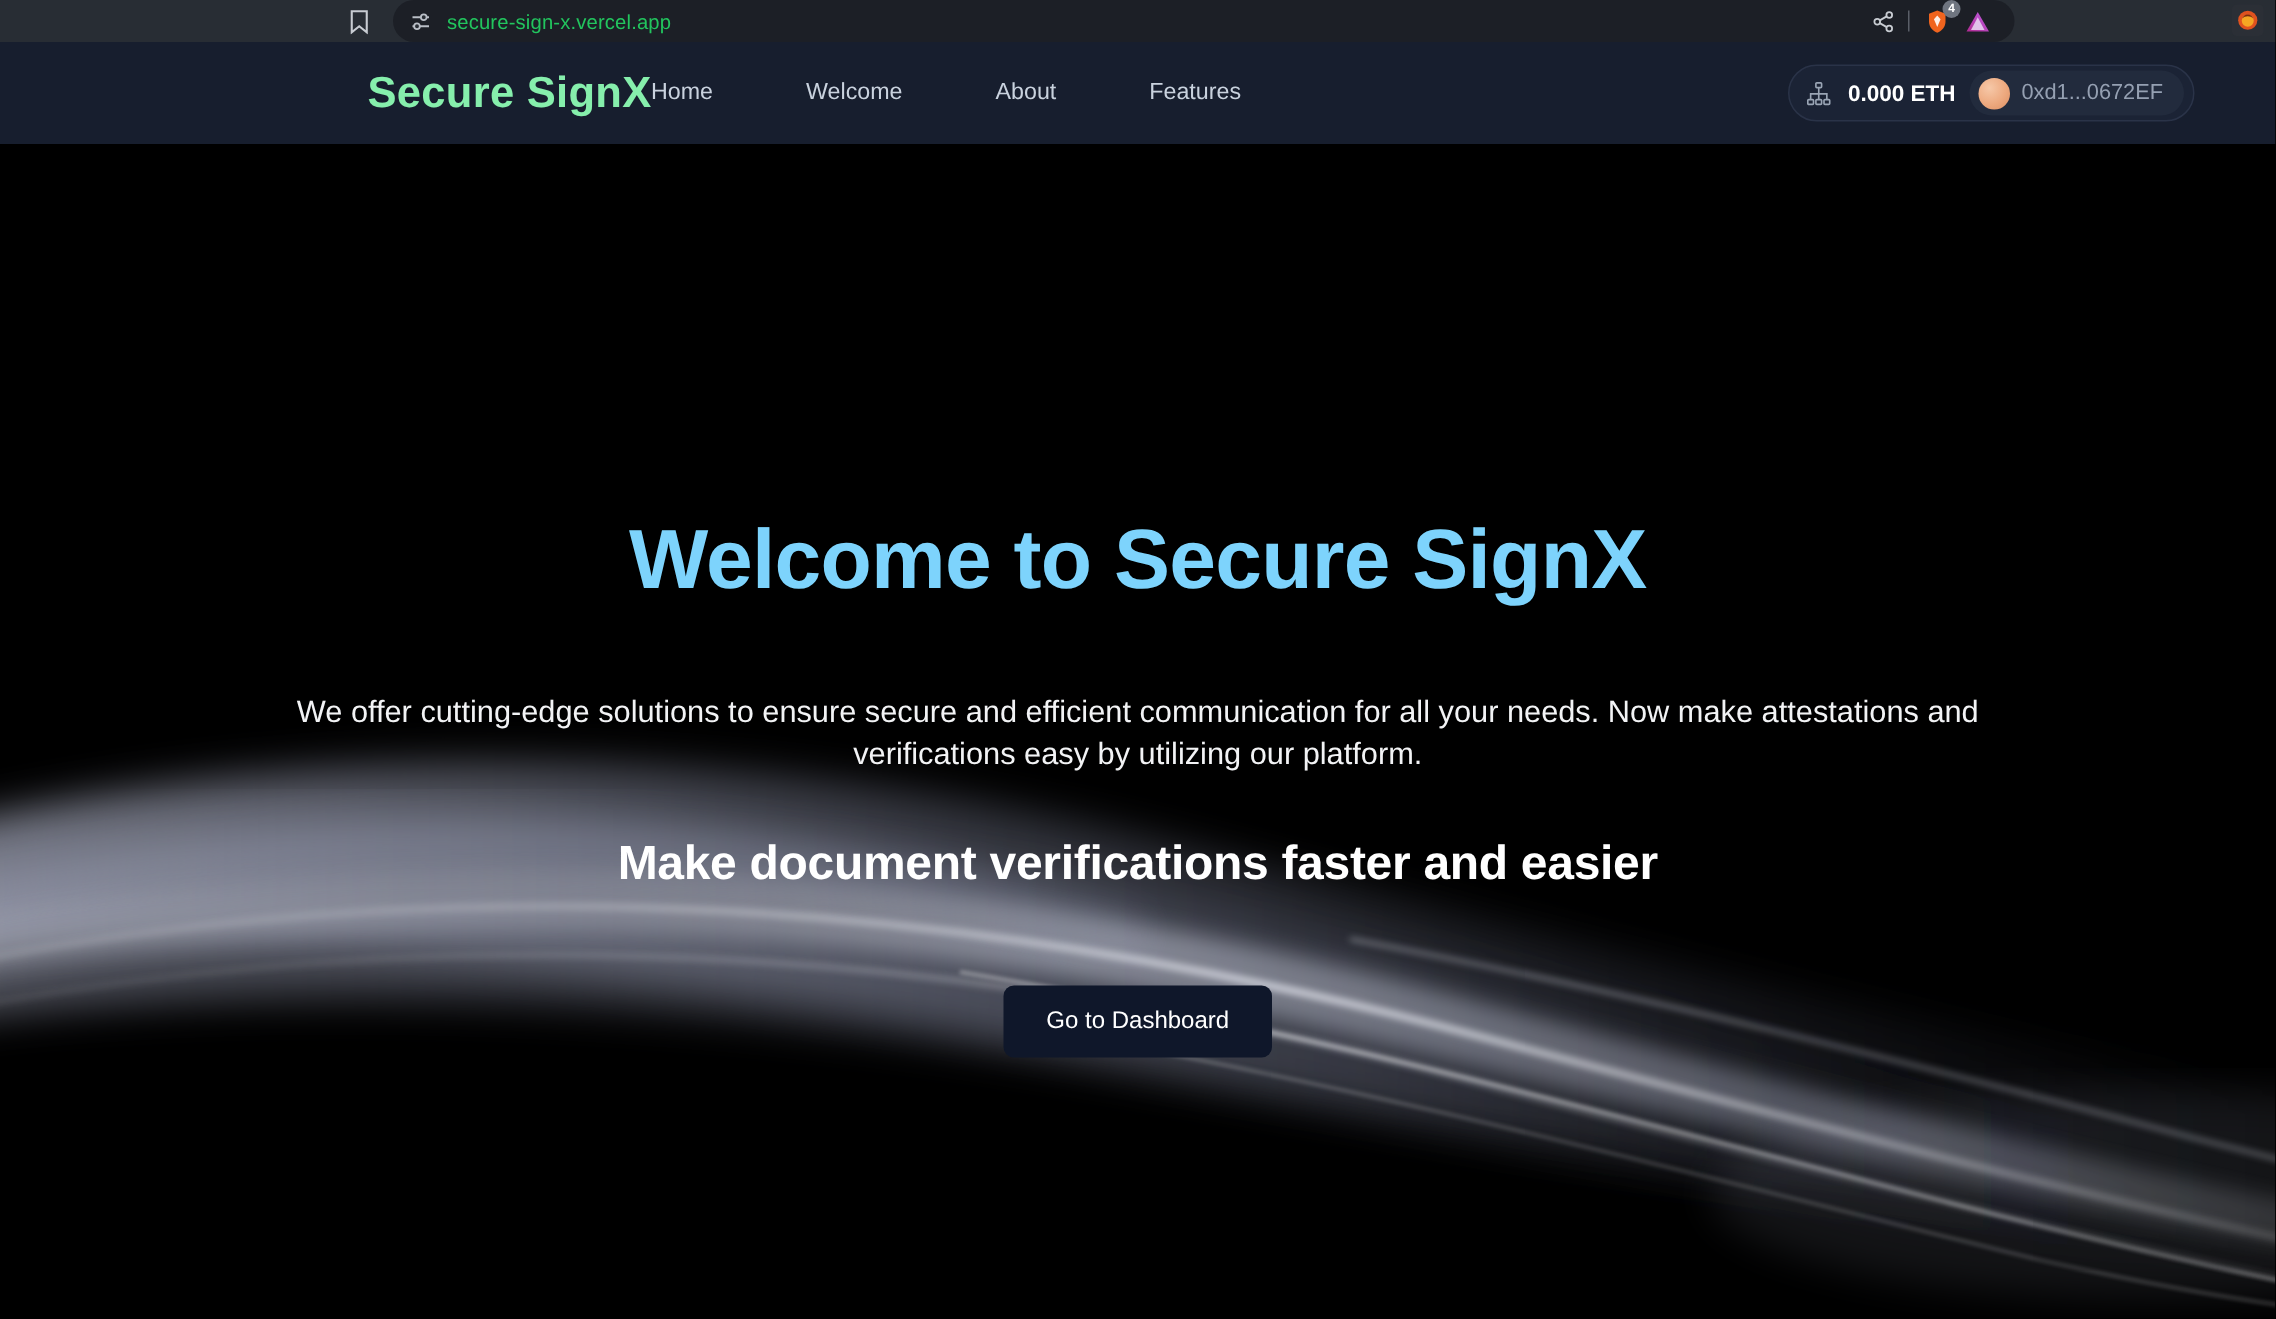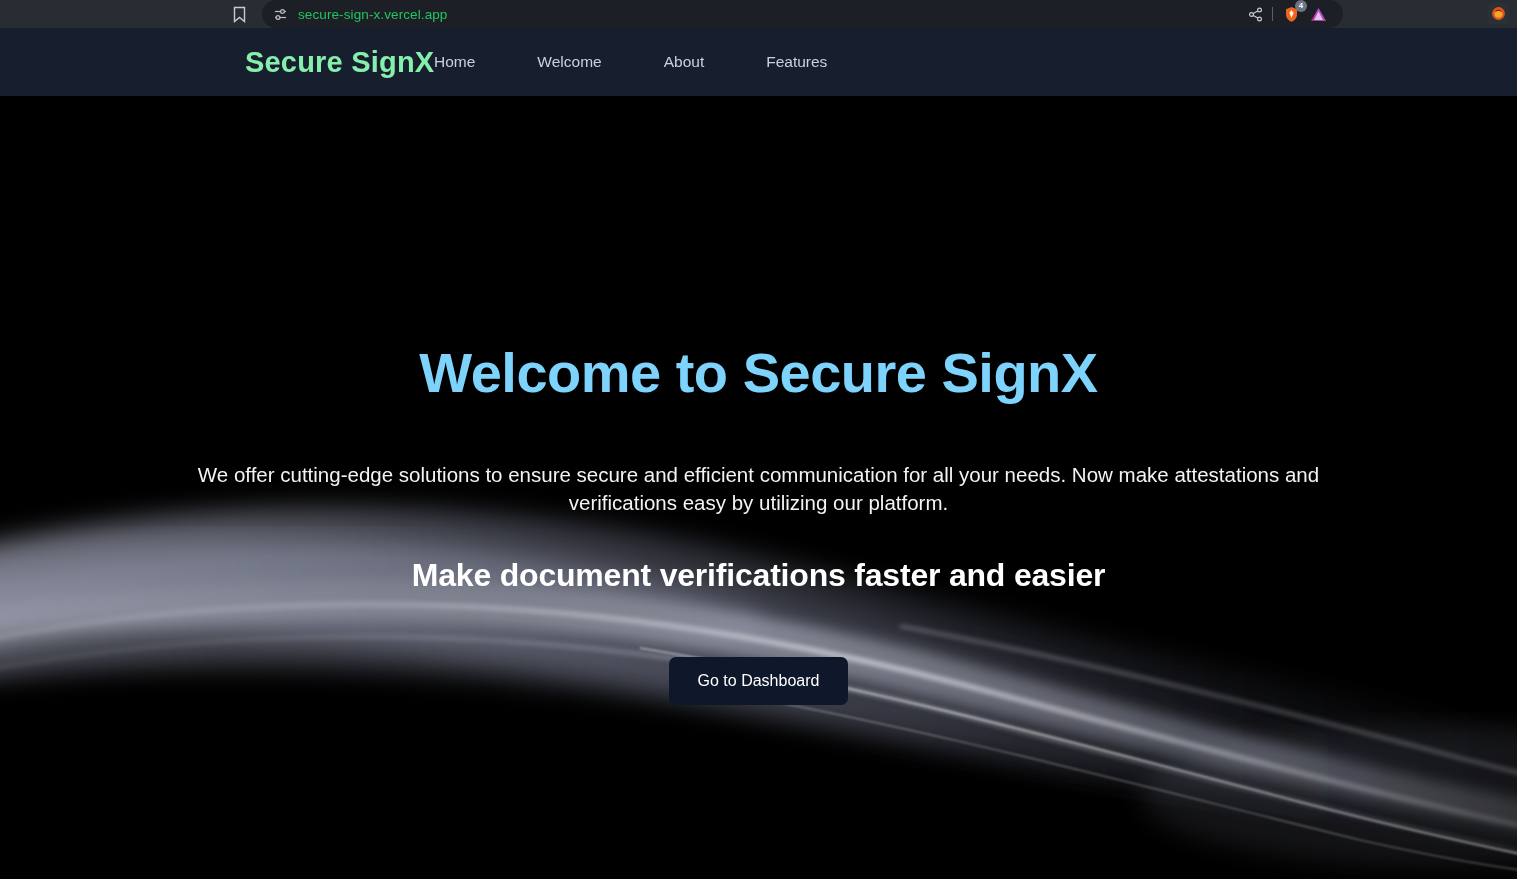--- a/index.html
+++ b/index.html
@@ -217,20 +217,36 @@
 <div class="navbar">
   <div class="brand">Secure SignX</div>
 
   <div class="nav-links">
     <a class="nav-link">Home</a>
     <a class="nav-link">Welcome</a>
     <a class="nav-link">About</a>
     <a class="nav-link">Features</a>
   </div>
 
+  <div class="wallet">
+    <span class="network-icon">
+      <svg width="17" height="17" viewBox="0 0 17 17" fill="none" stroke="#9aa5b5" stroke-width="1.1">
+        <rect x="6.6" y="1.2" width="3.8" height="3.2" rx=".6"></rect>
+        <rect x="1.2" y="12.4" width="3.8" height="3.2" rx=".6"></rect>
+        <rect x="6.6" y="12.4" width="3.8" height="3.2" rx=".6"></rect>
+        <rect x="12" y="12.4" width="3.8" height="3.2" rx=".6"></rect>
+        <path d="M8.5 4.4v3.4M3.1 12.4V8.6h10.8v3.8M8.5 7.8v4.6"></path>
+      </svg>
+    </span>
+    <span class="eth-balance">0.000 ETH</span>
+    <span class="addr-pill">
+      <span class="avatar"></span>
+      <span class="addr-text">0xd1...0672EF</span>
+    </span>
+  </div>
 </div>
 
 <div class="hero">
 
   <svg class="hero-bg" viewBox="0 0 1517 783" preserveAspectRatio="none">
     <defs>
       <linearGradient id="w1" x1="0" y1="0" x2="1" y2="0">
         <stop offset="0" stop-color="#c3c7dc" stop-opacity=".55"></stop>
         <stop offset=".45" stop-color="#9da3bd" stop-opacity=".30"></stop>
         <stop offset="1" stop-color="#6e7492" stop-opacity="0"></stop>

